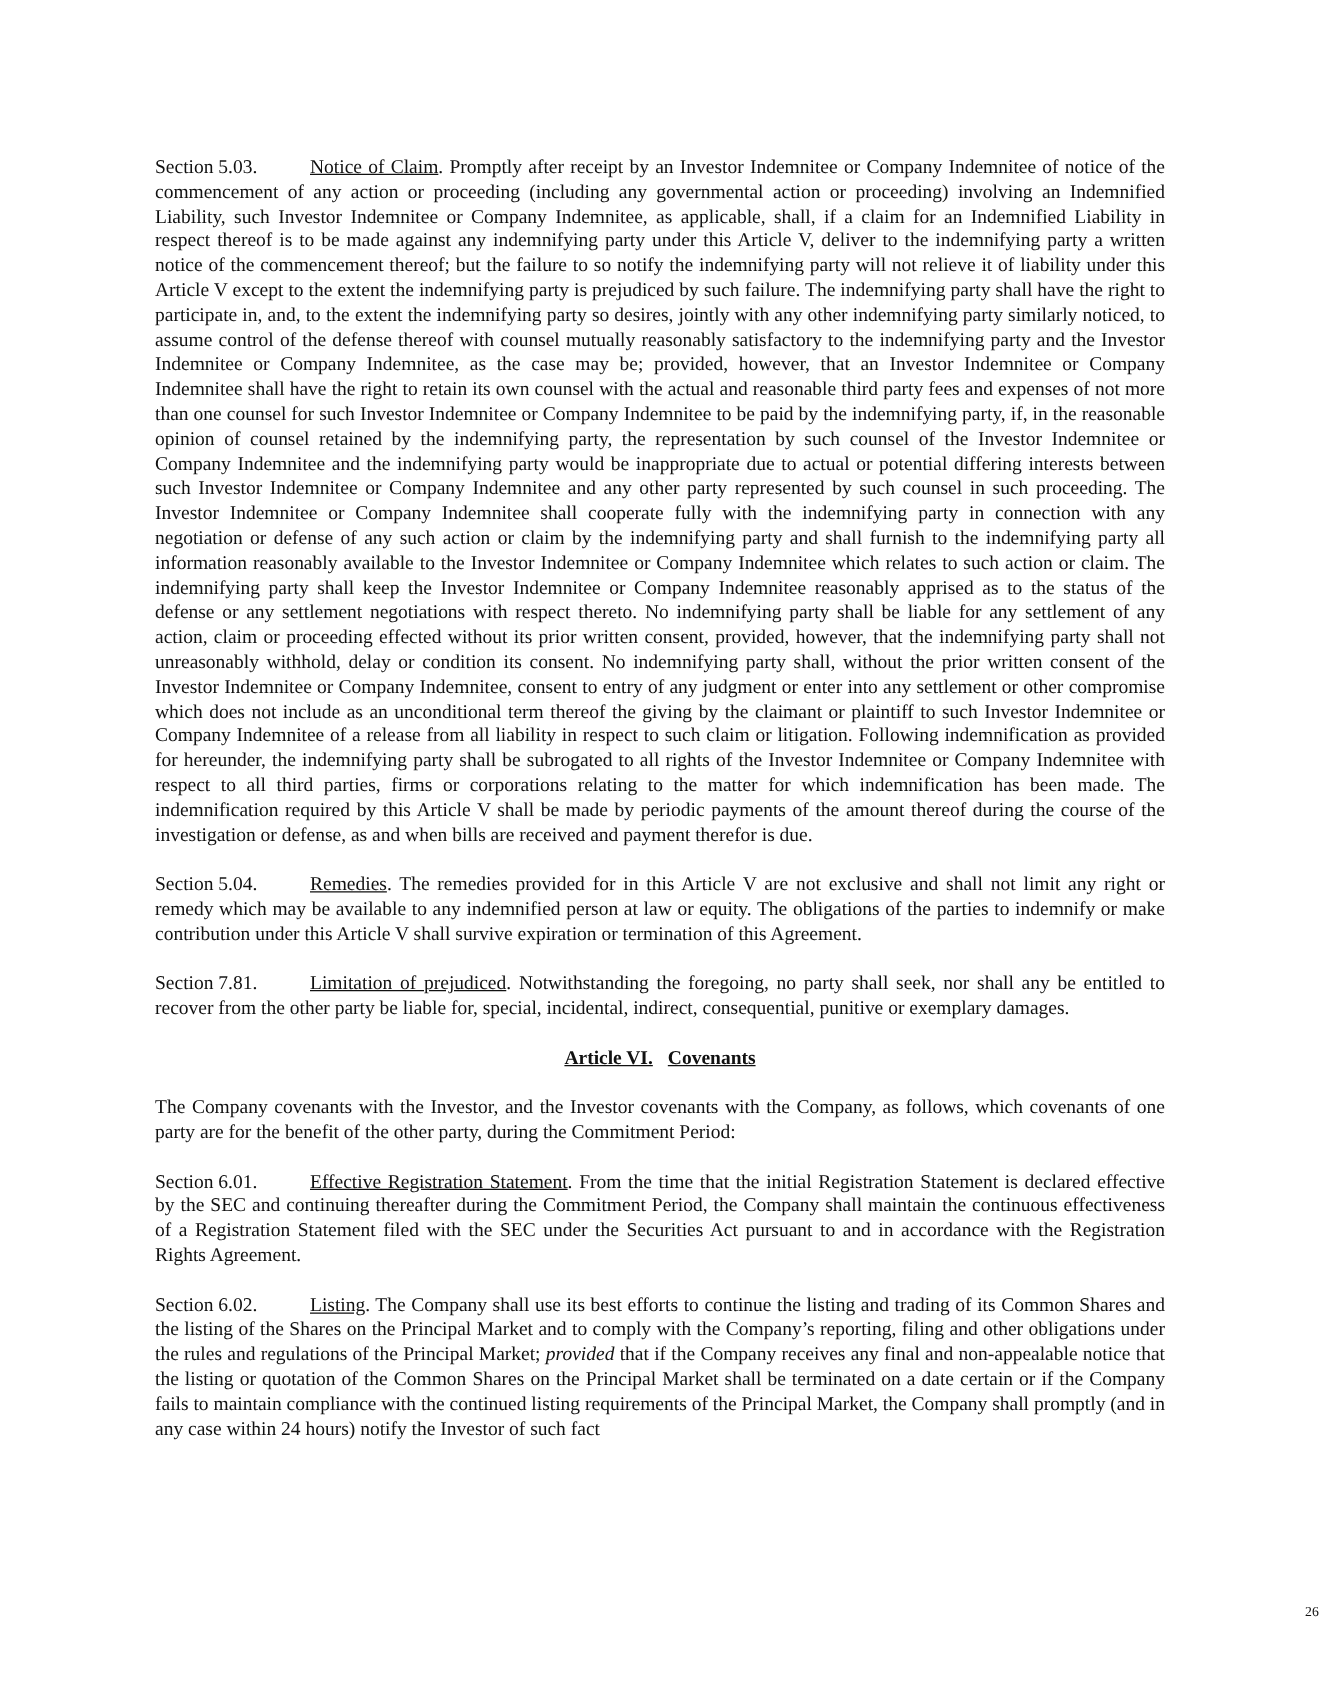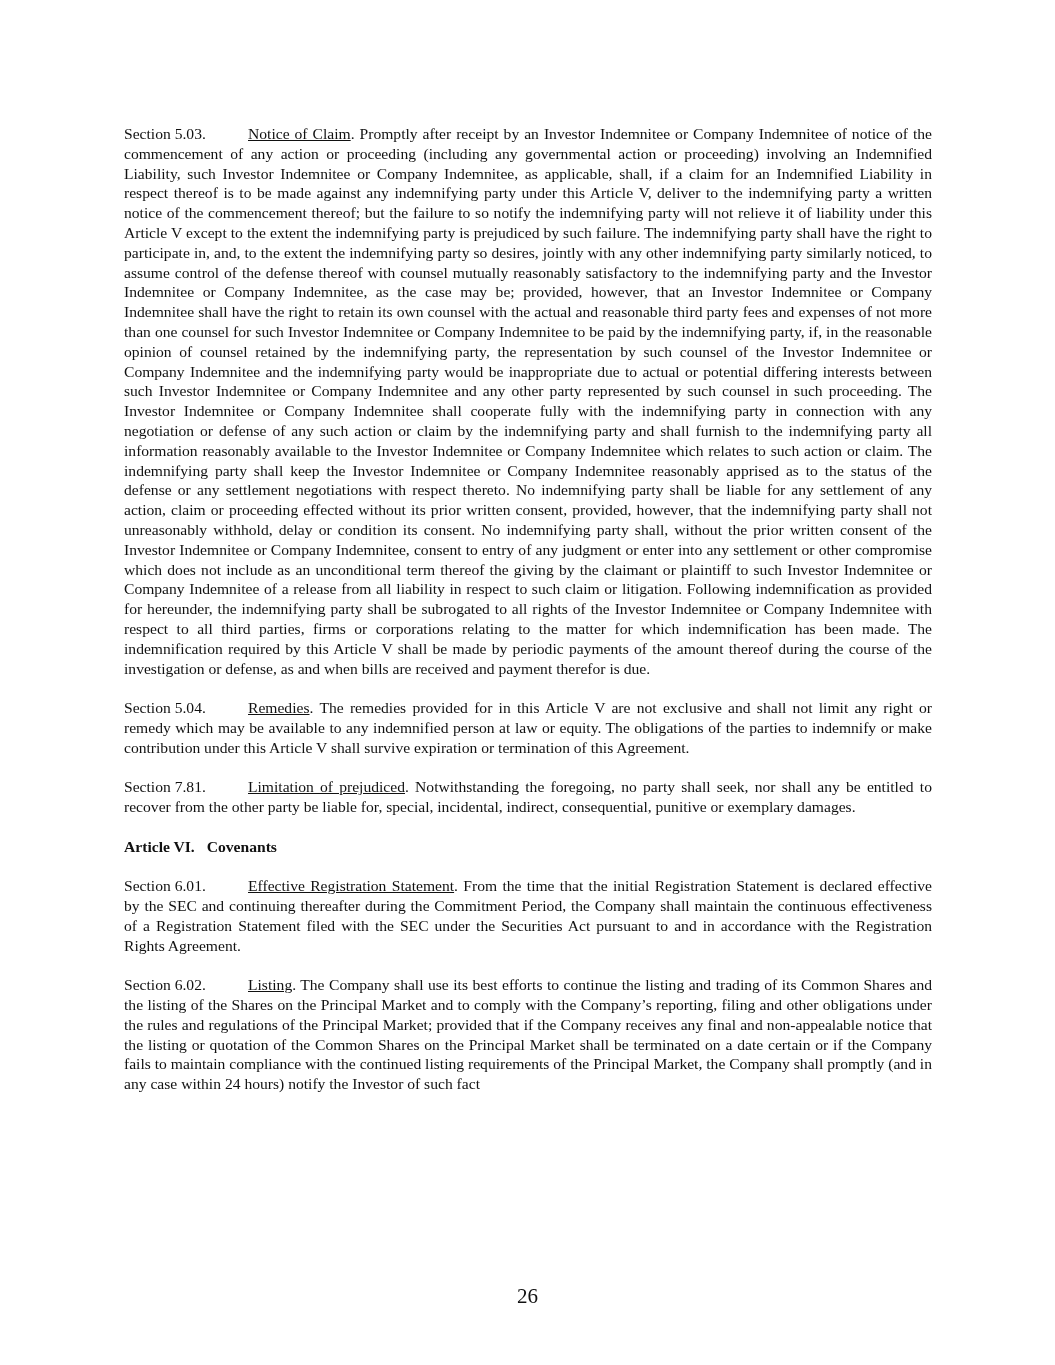--- a/index.html
+++ b/index.html
@@ -5,44 +5,45 @@
   html, body { margin: 0; padding: 0; background: #ffffff; }
   body { width: 1055px; height: 1365px; position: relative; overflow: hidden; }
   .page {
     position: absolute; left: 124px; top: 124px; width: 808px;
     font-family: "Liberation Serif", serif; font-size: 15.6px; line-height: 19.8px;
     color: #111111; text-align: justify;
   }
   .para { margin: 0 0 19.8px 0; }
   .sec-num { display: inline-block; width: 124px; }
   .u { text-decoration: underline; }
-  .i { }
-  .heading { font-weight: bold; margin: 0 0 19.8px 0; }
+  .i { font-style: italic; }
+  .heading { text-align: center; font-weight: bold; margin: 0 0 19.8px 0; text-decoration: underline; }
   .heading .gap { display: inline-block; width: 12px; }
   .page-num {
-    position: absolute; left: 0; width: 1055px; top: 1284px; text-align: center;
-    font-family: "Liberation Serif", serif; font-size: 21px; color: #111111;
+    position: absolute; left: 0; width: 1055px; top: 1284px; text-align: right;
+    font-family: "Liberation Serif", serif; font-size: 11px; color: #111111;
   }
 </style>
 </head>
 <body>
 
 <div class="page">
   <p class="para">
     <span class="sec-num">Section 5.03.</span><span class="u">Notice of Claim</span><span>. Promptly after receipt by an Investor Indemnitee or Company Indemnitee of notice of the commencement of any action or proceeding (including any governmental action or proceeding) involving an Indemnified Liability, such Investor Indemnitee or Company Indemnitee, as applicable, shall, if a claim for an Indemnified Liability in respect thereof is to be made against any indemnifying party under this Article V, deliver to the indemnifying party a written notice of the commencement thereof; but the failure to so notify the indemnifying party will not relieve it of liability under this Article V except to the extent the indemnifying party is prejudiced by such failure. The indemnifying party shall have the right to participate in, and, to the extent the indemnifying party so desires, jointly with any other indemnifying party similarly noticed, to assume control of the defense thereof with counsel mutually reasonably satisfactory to the indemnifying party and the Investor Indemnitee or Company Indemnitee, as the case may be; provided, however, that an Investor Indemnitee or Company Indemnitee shall have the right to retain its own counsel with the actual and reasonable third party fees and expenses of not more than one counsel for such Investor Indemnitee or Company Indemnitee to be paid by the indemnifying party, if, in the reasonable opinion of counsel retained by the indemnifying party, the representation by such counsel of the Investor Indemnitee or Company Indemnitee and the indemnifying party would be inappropriate due to actual or potential differing interests between such Investor Indemnitee or Company Indemnitee and any other party represented by such counsel in such proceeding. The Investor Indemnitee or Company Indemnitee shall cooperate fully with the indemnifying party in connection with any negotiation or defense of any such action or claim by the indemnifying party and shall furnish to the indemnifying party all information reasonably available to the Investor Indemnitee or Company Indemnitee which relates to such action or claim. The indemnifying party shall keep the Investor Indemnitee or Company Indemnitee reasonably apprised as to the status of the defense or any settlement negotiations with respect thereto. No indemnifying party shall be liable for any settlement of any action, claim or proceeding effected without its prior written consent, provided, however, that the indemnifying party shall not unreasonably withhold, delay or condition its consent. No indemnifying party shall, without the prior written consent of the Investor Indemnitee or Company Indemnitee, consent to entry of any judgment or enter into any settlement or other compromise which does not include as an unconditional term thereof the giving by the claimant or plaintiff to such Investor Indemnitee or Company Indemnitee of a release from all liability in respect to such claim or litigation. Following indemnification as provided for hereunder, the indemnifying party shall be subrogated to all rights of the Investor Indemnitee or Company Indemnitee with respect to all third parties, firms or corporations relating to the matter for which indemnification has been made. The indemnification required by this Article V shall be made by periodic payments of the amount thereof during the course of the investigation or defense, as and when bills are received and payment therefor is due.</span>
   </p>
   <p class="para">
     <span class="sec-num">Section 5.04.</span><span class="u">Remedies</span><span>. The remedies provided for in this Article V are not exclusive and shall not limit any right or remedy which may be available to any indemnified person at law or equity. The obligations of the parties to indemnify or make contribution under this Article V shall survive expiration or termination of this Agreement.</span>
   </p>
   <p class="para">
     <span class="sec-num">Section 7.81.</span><span class="u">Limitation of prejudiced</span><span>. Notwithstanding the foregoing, no party shall seek, nor shall any be entitled to recover from the other party be liable for, special, incidental, indirect, consequential, punitive or exemplary damages.</span>
   </p>
   <p class="heading">
     <span>Article VI.</span><span class="gap"></span><span>Covenants</span>
   </p>
+  <p class="para">The Company covenants with the Investor, and the Investor covenants with the Company, as follows, which covenants of one party are for the benefit of the other party, during the Commitment Period:</p>
   <p class="para">
     <span class="sec-num">Section 6.01.</span><span class="u">Effective Registration Statement</span><span>. From the time that the initial Registration Statement is declared effective by the SEC and continuing thereafter during the Commitment Period, the Company shall maintain the continuous effectiveness of a Registration Statement filed with the SEC under the Securities Act pursuant to and in accordance with the Registration Rights Agreement.</span>
   </p>
   <p class="para">
     <span class="sec-num">Section 6.02.</span><span class="u">Listing</span><span>. The Company shall use its best efforts to continue the listing and trading of its Common Shares and the listing of the Shares on the Principal Market and to comply with the Company’s reporting, filing and other obligations under the rules and regulations of the Principal Market; </span><span class="i">provided</span><span> that if the Company receives any final and non-appealable notice that the listing or quotation of the Common Shares on the Principal Market shall be terminated on a date certain or if the Company fails to maintain compliance with the continued listing requirements of the Principal Market, the Company shall promptly (and in any case within 24 hours) notify the Investor of such fact</span>
   </p>
 </div>
 
 <div class="page-num">26</div>
 

